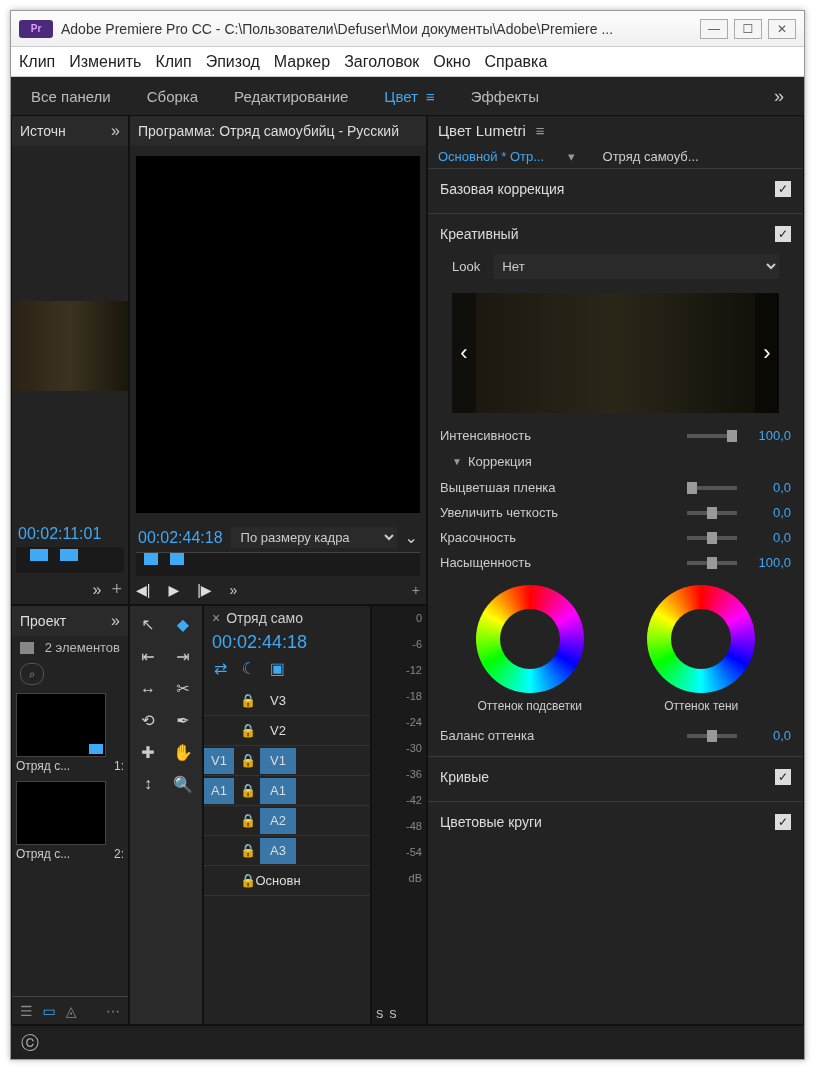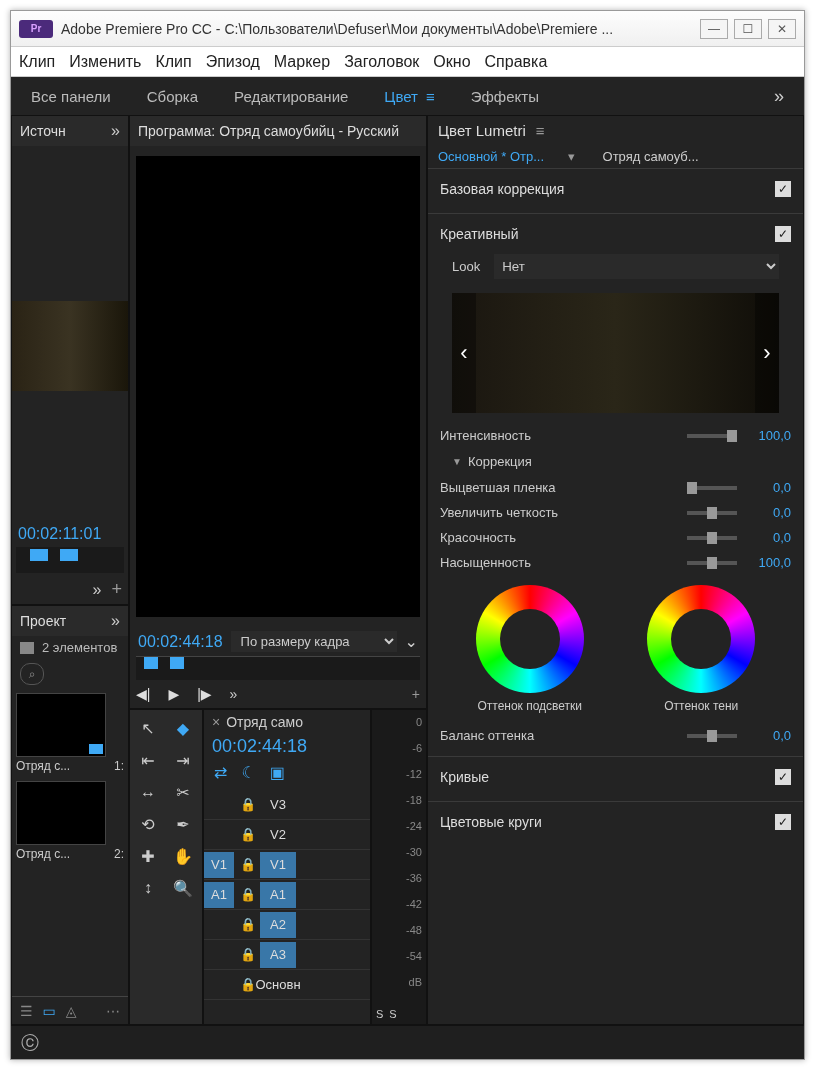--- a/index.html
+++ b/index.html
@@ -21,31 +21,31 @@
 .panel { background:#232323; border:1px solid #111; }
 .panel-header { height:30px; display:flex; align-items:center; padding:0 8px; font-size:14px; color:#ddd; background:#2a2a2a; }
 .panel-header .chev { margin-left:auto; font-size:16px; color:#ccc; cursor:pointer; }
 .col-left { width:118px; }
 .col-mid { width:298px; }
 .col-right { flex:1; }
 .source-panel { height: 490px; }
 .source-thumb { margin-top: 155px; width:100%; height:90px; background: linear-gradient(90deg,#2a2315,#3a3322,#1a160a); position:relative; }
 .timecode { color:#3fa9f5; font-size:16px; padding:4px 6px; font-weight:500; }
 .src-bottom { display:flex; align-items:center; justify-content:flex-end; padding:6px; gap:10px; color:#bbb; }
-.program-panel { height:594px; display:flex; flex-direction:column; }
+.program-panel { height:490px; display:flex; flex-direction:column; }
 .program-view { flex:1; background:#000; margin:10px 6px; }
 .prog-controls { display:flex; align-items:center; padding:4px 8px; gap:8px; }
 .fit-select { background:#2a2a2a; color:#ccc; font-size:13px; padding:2px 6px; border:none; flex:1; }
 .ruler { height:24px; background:#1a1a1a; margin:0 6px; position:relative; border-top:1px solid #444; }
 .ruler .mark { position:absolute; top:0; width:14px; height:12px; background:#3fa9f5; }
 .transport { display:flex; align-items:center; justify-content:center; gap:18px; padding:6px; color:#ddd; font-size:14px; }
 .transport .btn { cursor:pointer; }
 .transport .plus { margin-left:auto; color:#999; }
 .proj-panel { flex:1; display:flex; flex-direction:column; }
-.proj-sub { padding:4px 8px; color:#bbb; font-size:13px; display:flex; align-items:center; gap:8px; }
+.proj-sub { padding:4px 8px; color:#bbb; font-size:13px; display:flex; align-items:center; gap:2px;justify-content:space-between; }
 .proj-sub .folder { width:14px; height:12px; background:#888; }
 .search-row { padding:4px 8px; }
 .search-row .search { width:24px; height:22px; border:1px solid #555; border-radius:10px; display:flex; align-items:center; justify-content:center; color:#888; font-size:12px; }
 .proj-items { flex:1; overflow:hidden; padding:4px; }
 .proj-item { margin-bottom:6px; }
 .proj-item .thumb { width:90px; height:64px; background:#000; border:1px solid #444; position:relative; }
 .proj-item .thumb .badge { position:absolute; bottom:2px; right:2px; width:14px; height:10px; background:#3fa9f5; }
 .proj-item .label { font-size:12px; color:#ccc; display:flex; justify-content:space-between; padding:2px 0; }
 .proj-footer { height:28px; display:flex; align-items:center; gap:10px; padding:0 8px; color:#888; border-top:1px solid #444; }
 .proj-footer .ico { cursor:pointer; font-size:14px; }

